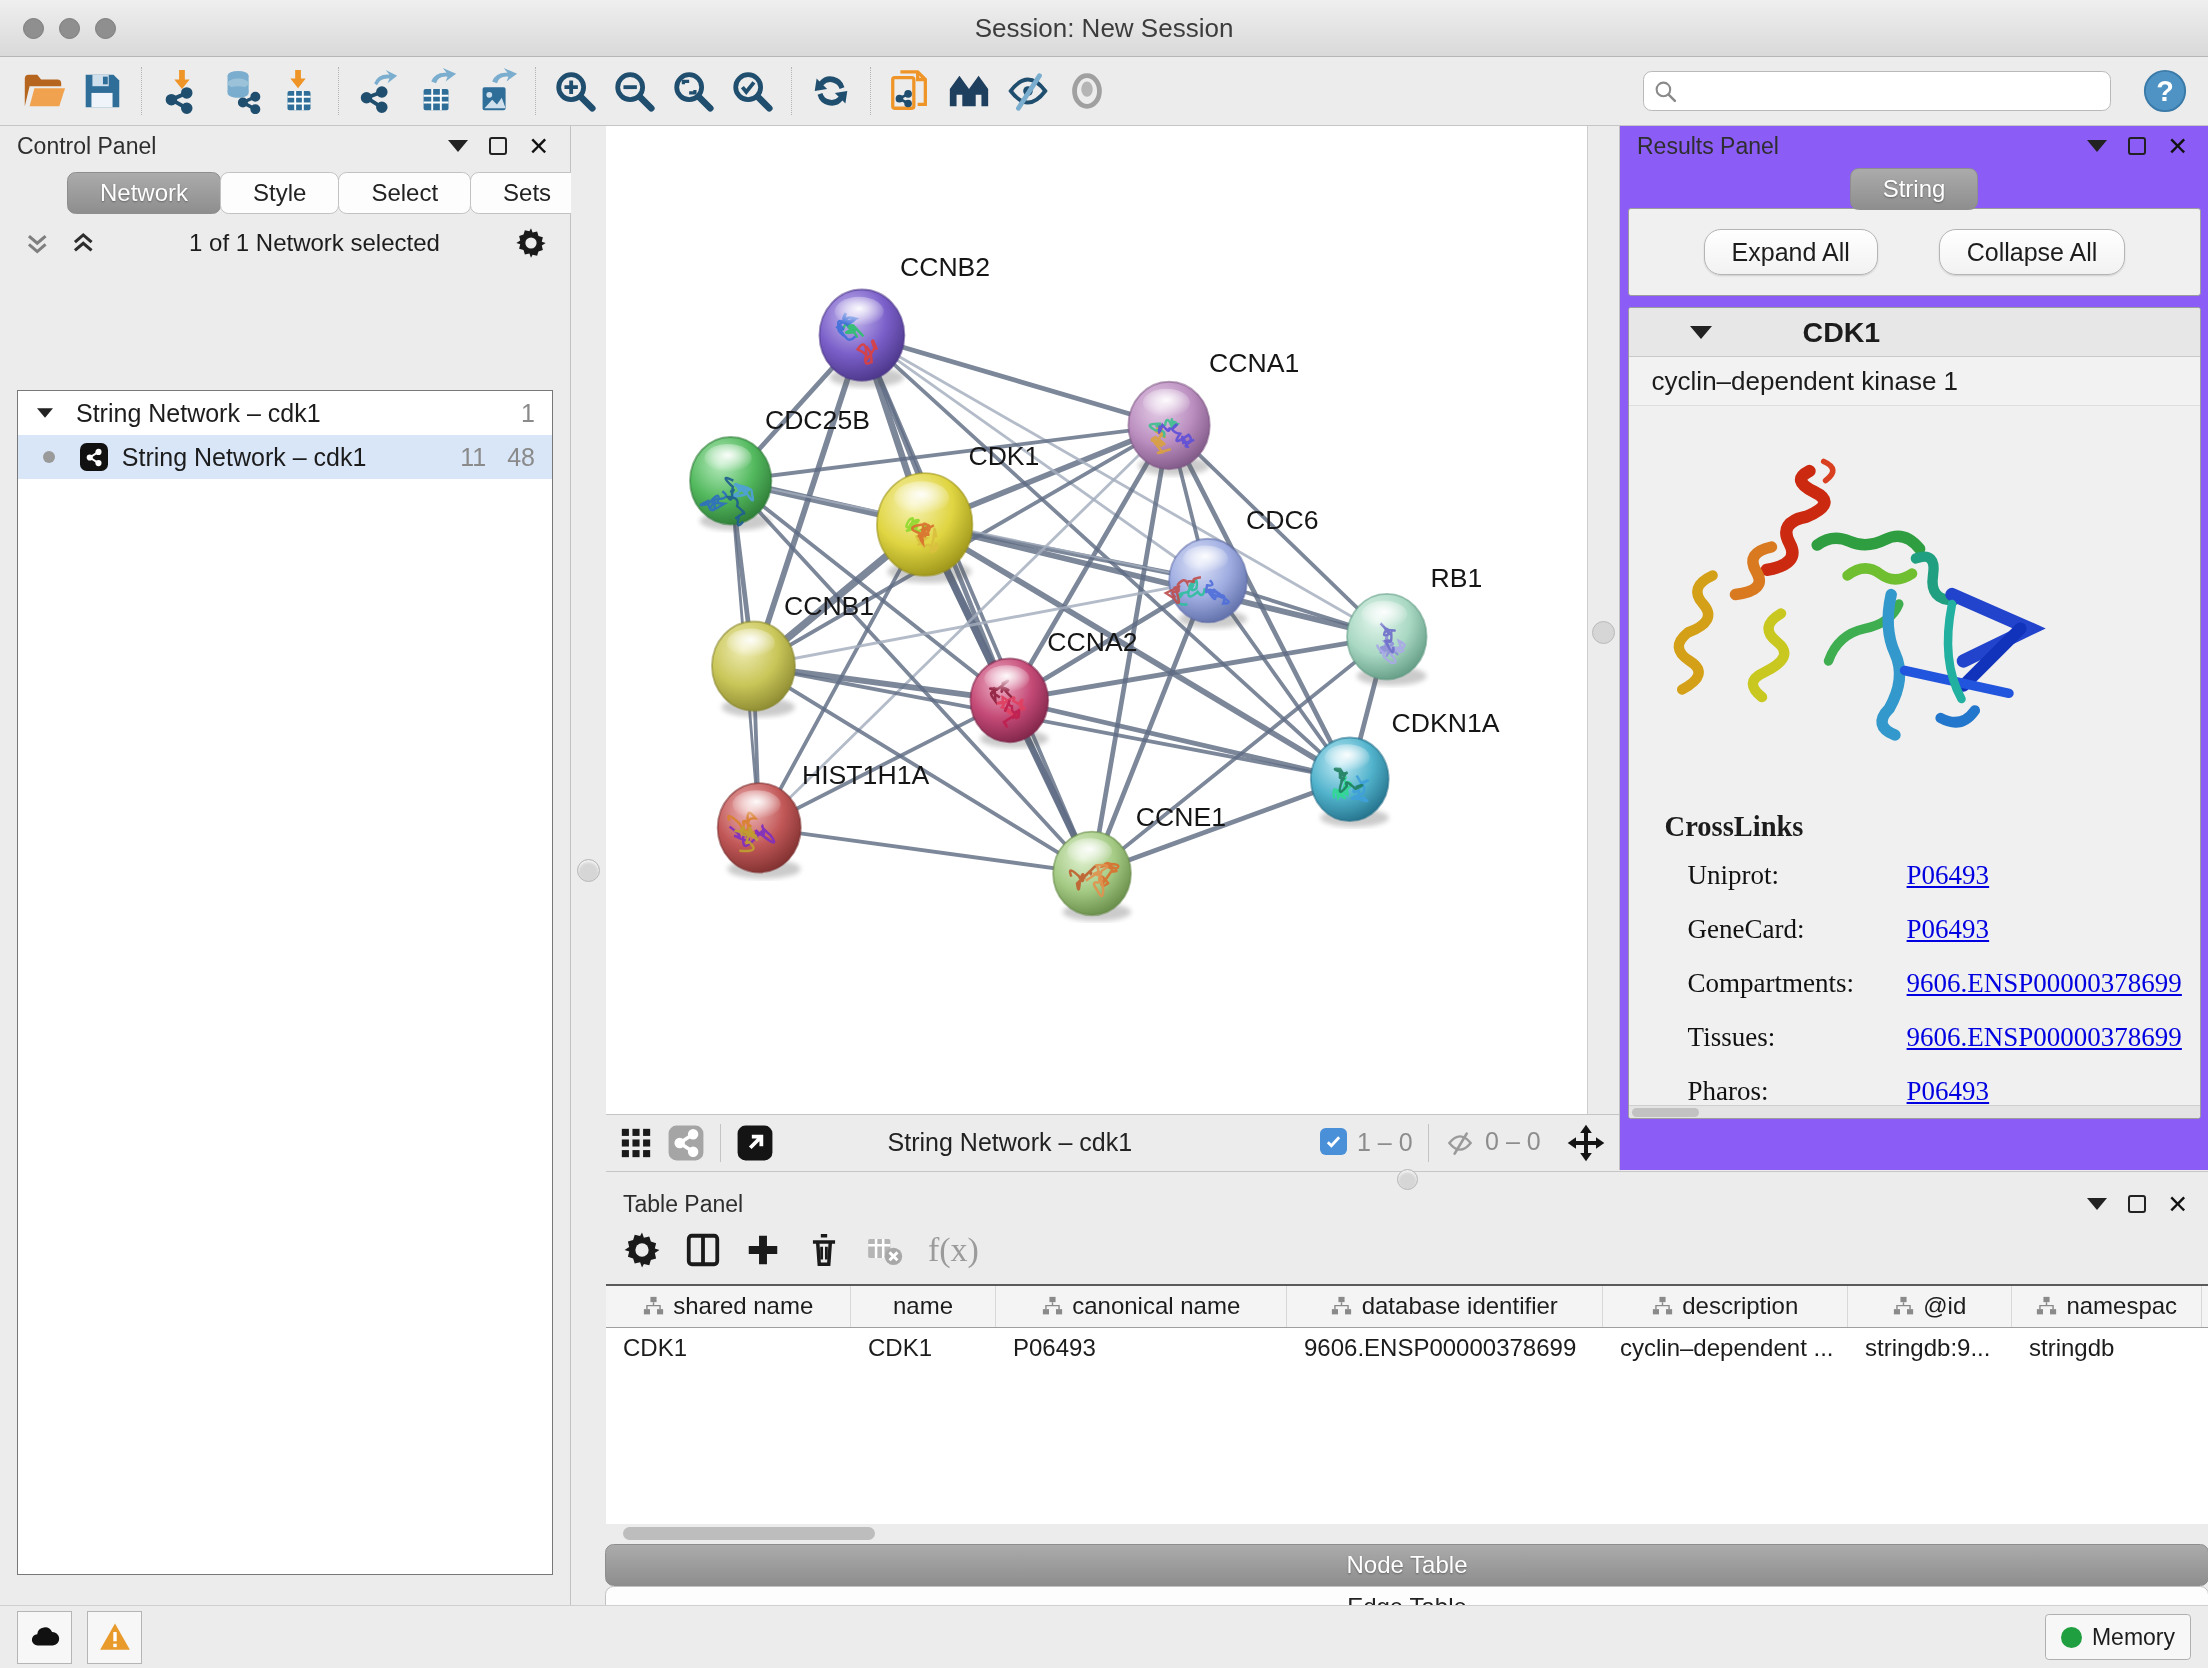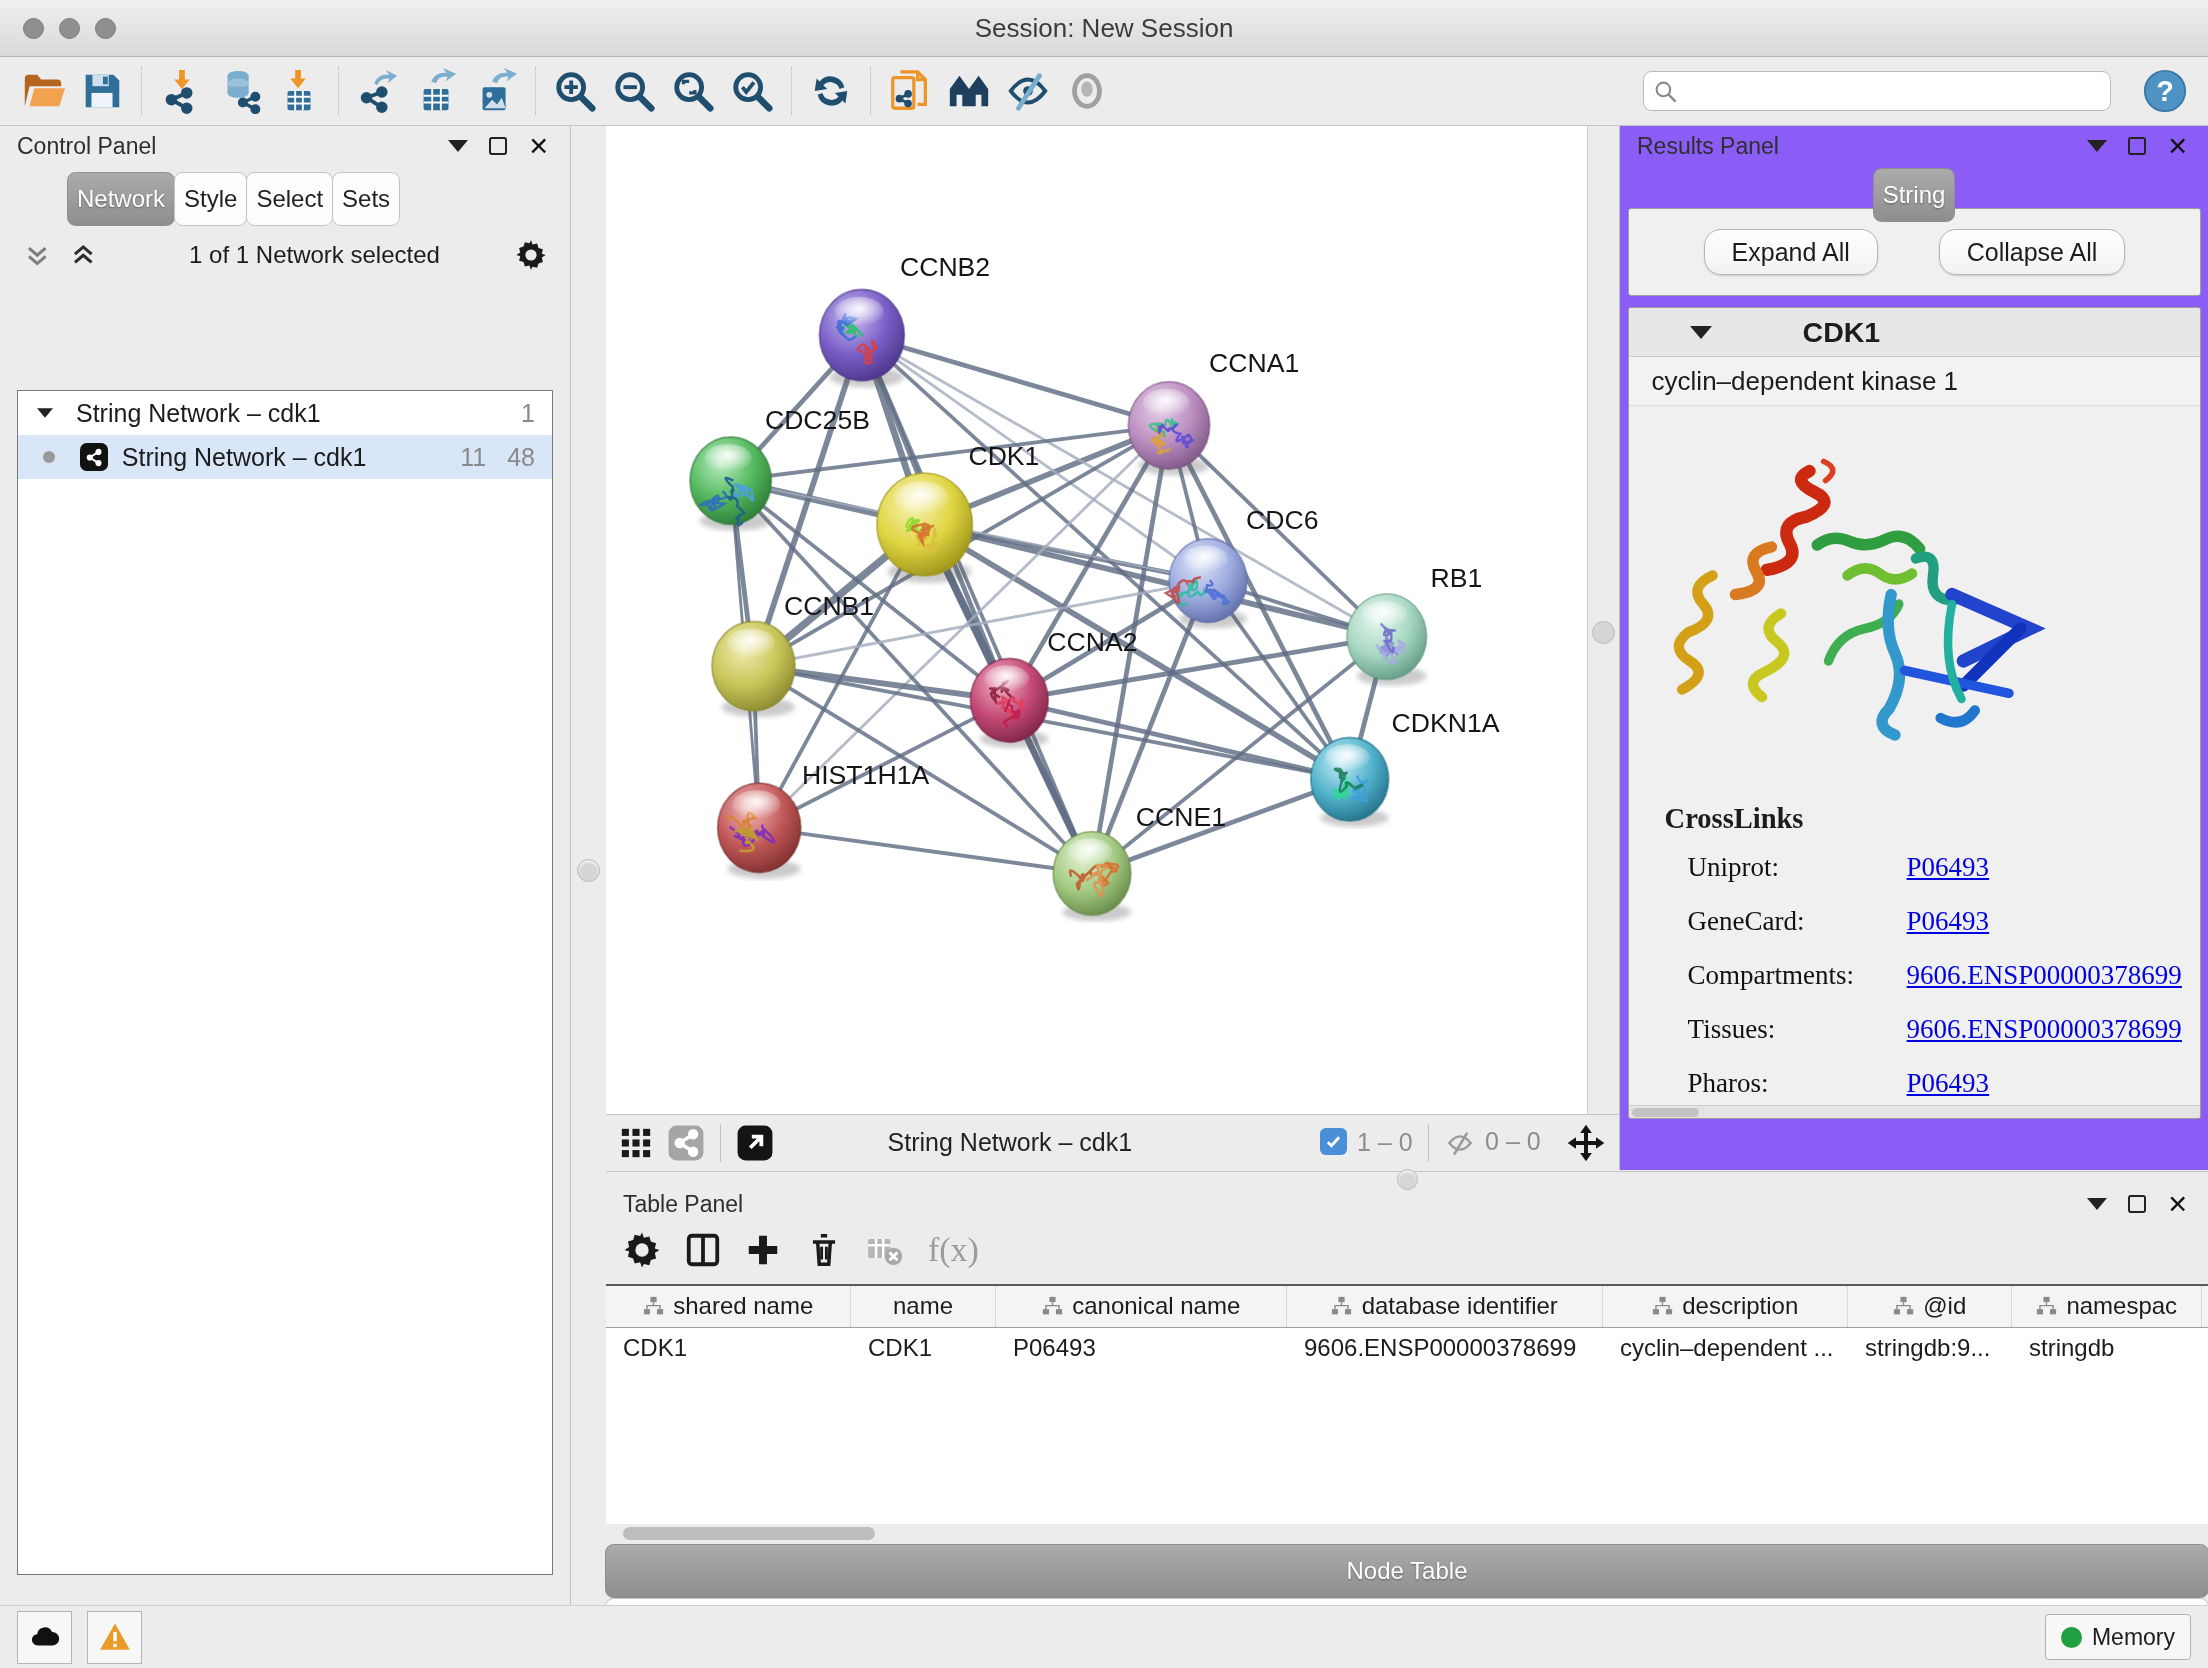--- a/index.html
+++ b/index.html
@@ -23,21 +23,21 @@
     display:flex;align-items:center;padding:0 9.5px;margin-right:25px;}
   .searchbox svg{width:25px;height:25px;margin-right:7.6px;flex:0 0 auto;}
   .searchbox input{border:none;outline:none;flex:1;font-size:23px;font-family:inherit;background:transparent;}
   
   .ptitle{height:40px;display:flex;align-items:center;padding:0 17px;font-size:23px;color:#2e2e2e;}
   .ptitle .grow{flex:1;}
   .pctrl{display:flex;align-items:center;gap:21px;margin-right:3.8px;}
   .tri-down{width:0;height:0;border-left:10.5px solid transparent;border-right:10.5px solid transparent;border-top:12.4px solid #222;}
   .boxglyph{width:18px;height:18px;border:2.9px solid #222;border-radius:2.9px;}
   .xglyph{font-size:25px;font-weight:bold;color:#111;line-height:1;}
-  .tab{height:54px;padding:0 9px;display:flex;align-items:center;justify-content:center;
+  .tab{height:42px;padding:0 32px;display:flex;align-items:center;justify-content:center;
     background:#fdfdfd;border:1px solid #c2c2c2;font-size:24px;color:#222;border-radius:8.6px;margin-left:-1px;text-align:right;}
   .tab.active{background:linear-gradient(#ababab,#8e8e8e);color:#fff;border-color:#8e8e8e;text-shadow:0 1px 1.9px rgba(0,0,0,.35);}
   
   .control-panel{position:absolute;left:0;top:126px;width:571px;height:1479px;background:#ececec;border-right:1px solid #c2c2c2;}
   .cp-tabs{display:flex;margin:5.7px 0 0 68px;}
   .cp-info{display:flex;align-items:center;height:44px;padding:0 23px;margin-top:7.6px;font-size:24px;}
   .cp-info .chev{margin-right:17px;}
   .cp-info .grow{flex:1;text-align:center;}
   .tree-box{position:absolute;left:17px;right:17px;top:264px;bottom:30px;background:#fff;border:1.9px solid #787878;}
   .trow{height:44px;display:flex;align-items:center;font-size:25px;padding:0 17px;}
@@ -67,21 +67,21 @@
   .rp-box1{margin:-3.8px 7.6px 0 7.6px;border:1px solid #9c9c9c;background:#f0f0f0;height:88px;
     display:flex;align-items:center;justify-content:center;gap:61px;border-radius:2.9px;}
   .btn{height:46px;padding:0 27px;background:linear-gradient(#ffffff,#f2f2f2);border:1px solid #b5b5b5;
     border-radius:17px;font-size:25px;display:flex;align-items:center;box-shadow:0 1px 1.9px rgba(0,0,0,.15);}
   .rp-box2{position:absolute;left:7.6px;right:7.6px;top:181px;bottom:51px;border:1px solid #9c9c9c;background:#f0f0f0;border-radius:2.9px;overflow:hidden;}
   .entry-head{height:49px;background:#e7e7e7;border-bottom:1px solid #c9c9c9;display:flex;align-items:center;font-size:28.5px;font-weight:bold;}
   .entry-head .tri-down{margin:0 91px 0 61px;border-left-width:11.4px;border-right-width:11.4px;border-top-width:13.3px;}
   .entry-desc{height:49px;display:flex;align-items:center;padding:0 23px;font-size:26px;border-bottom:1px solid #dedede;background:#f2f2f2;}
   .protein{padding:27px 0 0 38px;}
   .crosslinks{font-family:"Liberation Serif","DejaVu Serif",serif;padding:25px 0 0 36px;font-size:27px;}
-  .crosslinks h3{margin:0 0 17px 0;font-size:28.5px;}
+  .crosslinks h3{margin:8px 0 17px 0;font-size:28.5px;}
   .clrow{display:flex;margin:0 0 23px 23px;}
   .clrow .cl-label{width:219px;color:#111;}
   .clrow a{color:#0000e0;}
   .rp-scroll{position:absolute;left:0;right:0;bottom:0;height:13.3px;background:#e4e4e4;border-top:1px solid #cfcfcf;}
   .rp-scroll .thumb{width:67px;height:9.5px;margin:1.9px 0 0 3.8px;background:#c2c2c2;border-radius:4.8px;}
   
   .table-panel{position:absolute;left:606px;top:1171px;width:1603px;height:435px;background:#ececec;border-top:1px solid #c6c6c6;}
   .hsplit{height:15px;display:flex;align-items:center;justify-content:center;}
   .hknob{width:21px;height:21px;}
   .tp-toolbar{height:57px;display:flex;align-items:center;padding:0 9.5px;gap:7.6px;}

